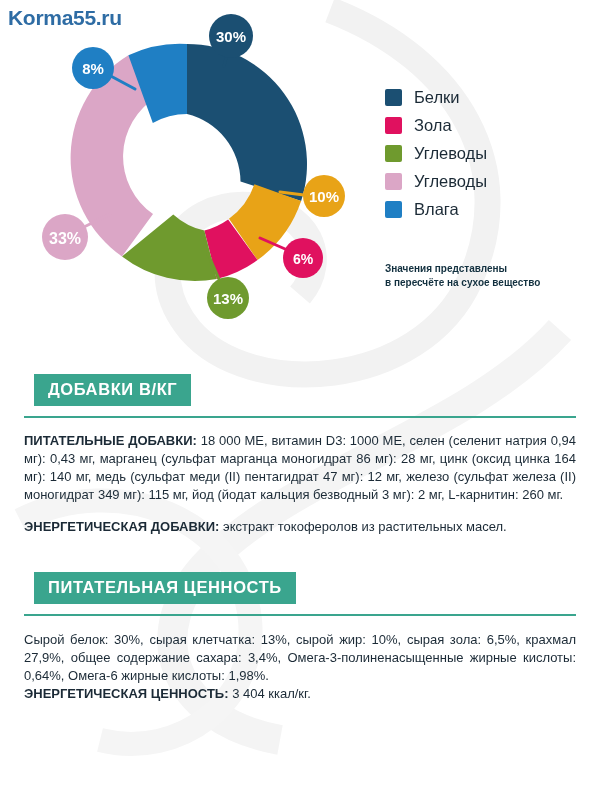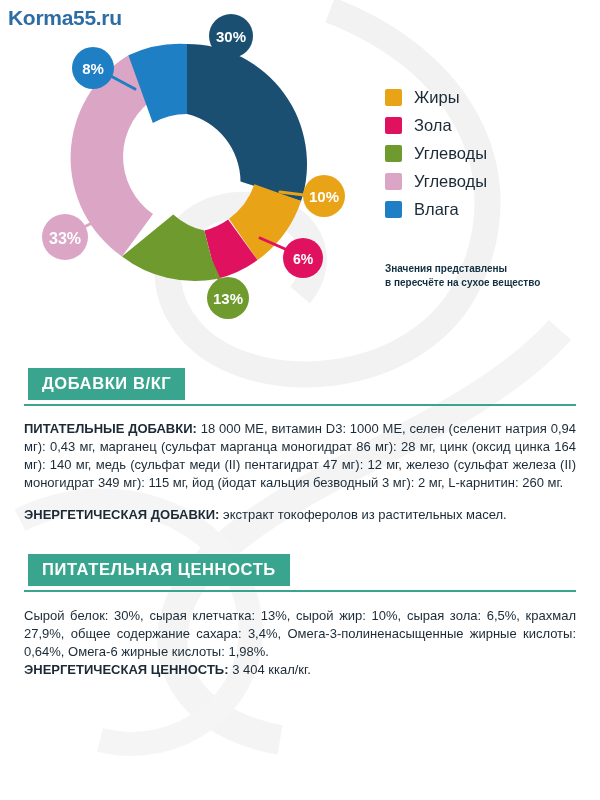--- a/index.html
+++ b/index.html
@@ -89,21 +89,21 @@
 
   
   .section-header {
     display: inline-block;
     background: #3aa58e;
     color: #ffffff;
     font-size: 16.5px;
     font-weight: bold;
     letter-spacing: 0.6px;
     padding: 6px 14px 7px 14px;
-    margin: 4px;
+    margin: 10px;
   }
   .section-header-wrap {
     margin: 0 0 0 24px;
     position: relative;
   }
   .header-underline {
     height: 2px;
     background: #3aa58e;
     margin: 0 24px 0 24px;
   }
@@ -192,22 +192,22 @@
           <g>
             <circle cx="81" cy="54" r="21" fill="#1f7fc4"></circle>
             <text x="81" y="60" text-anchor="middle" font-family="Liberation Sans, sans-serif" font-size="15" font-weight="bold" fill="#ffffff">8%</text>
           </g>
         </g>
       </svg>
     </div>
 
     <div class="legend">
       <div class="legend-item">
-        <span class="legend-swatch" style="background:#e8a317"></span>
-        <span class="legend-label">Жиры</span>
+        <span class="legend-swatch" style="background:#1b4f72"></span>
+        <span class="legend-label">Белки</span>
       </div>
       <div class="legend-item">
         <span class="legend-swatch" style="background:#e0115f"></span>
         <span class="legend-label">Зола</span>
       </div>
       <div class="legend-item">
         <span class="legend-swatch" style="background:#6f9a2e"></span>
         <span class="legend-label">Углеводы</span>
       </div>
       <div class="legend-item">

